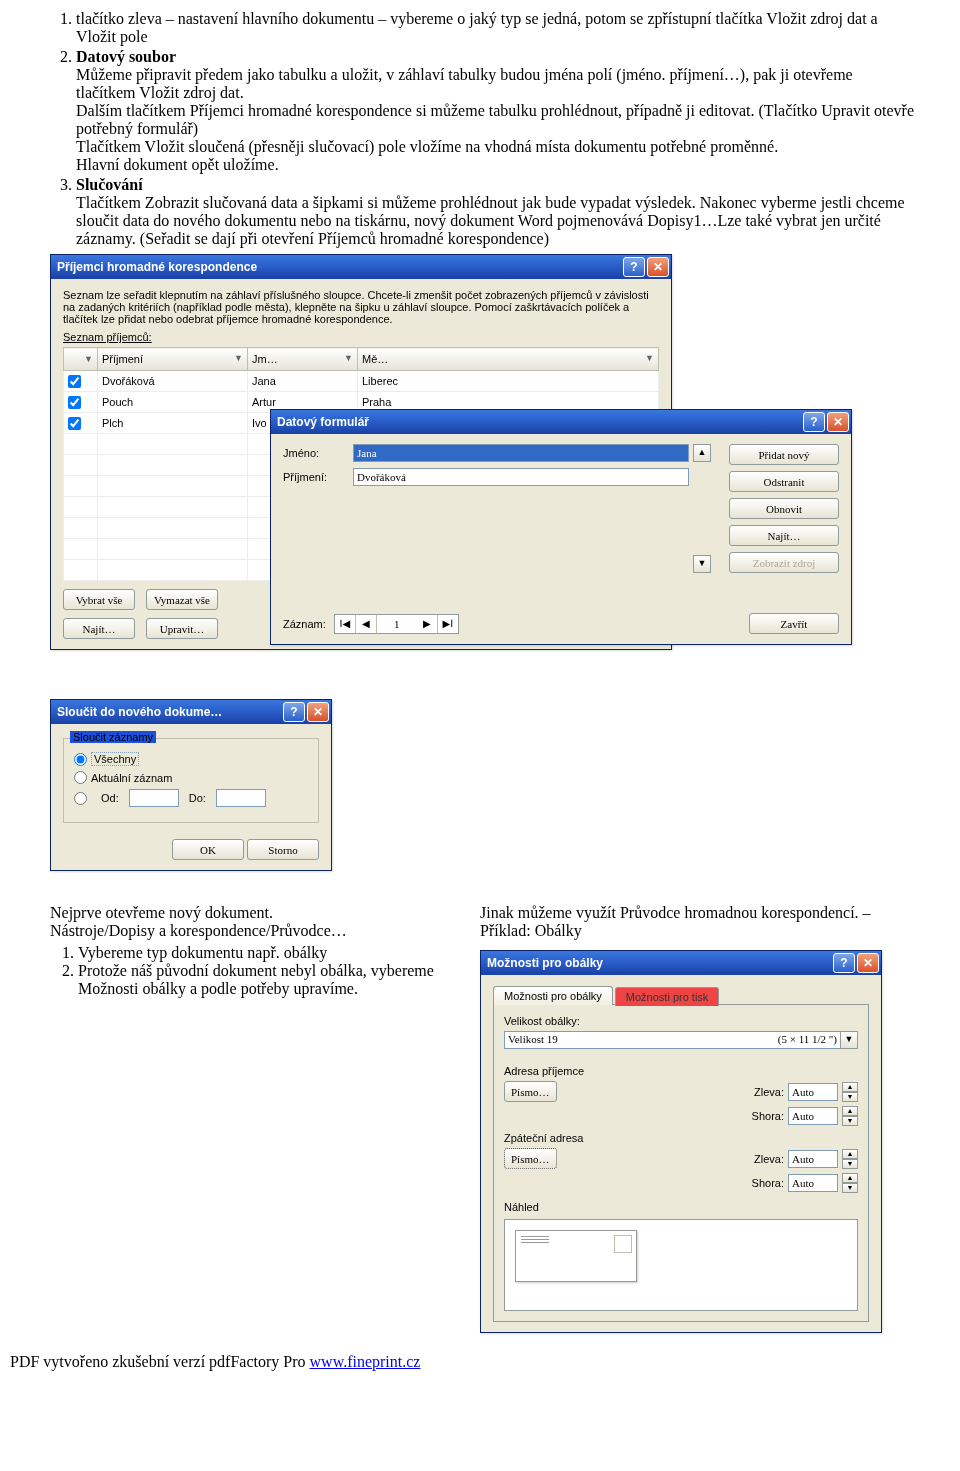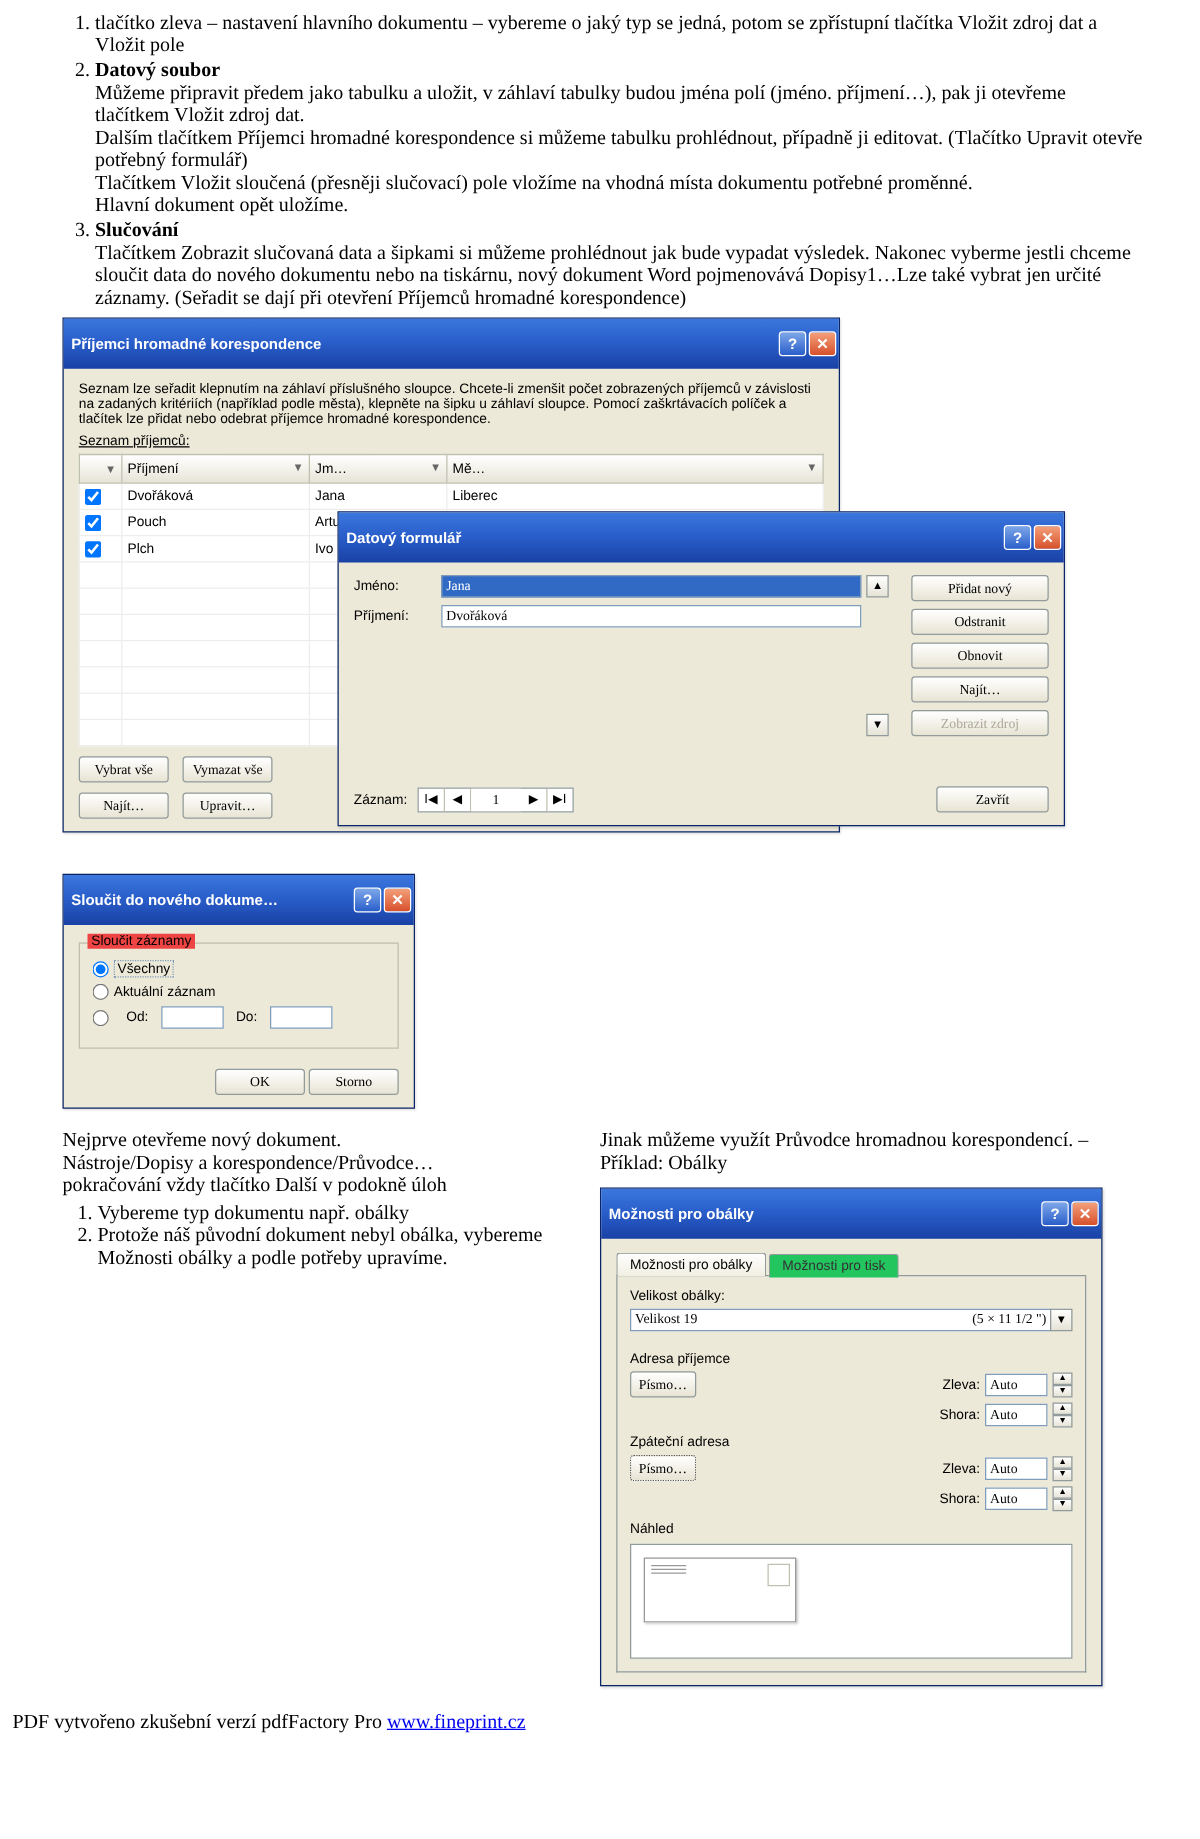--- a/index.html
+++ b/index.html
@@ -3,21 +3,21 @@
 <meta charset="utf-8">
 <style>
   body { margin:0; font-family:"Times New Roman", serif; font-size:16px; color:#000; background:#fff; width:960px; }
   .page { padding:6px 40px 0 50px; }
   ol.main { margin:4px; padding-left:22px; }
   ol.main > li { margin-bottom:2px; }
   .b { font-weight:bold; }
   .dialogs { position:relative; height:650px; margin-top:6px; }
   
   .win { position:absolute; background:#ECE9D8; border:1px solid #0A246A; font-family:Tahoma,Arial,sans-serif; font-size:11px; color:#000; box-shadow:1px 1px 2px rgba(0,0,0,.15); }
-  .titlebar { background:linear-gradient(to bottom,#3B77DD 0%,#2A5FCB 45%,#1941A5 100%); color:#fff; height:40px; display:flex; align-items:center; padding:0 2px 0 6px; font-weight:bold; font-size:12px; }
+  .titlebar { background:linear-gradient(to bottom,#3B77DD 0%,#2A5FCB 45%,#1941A5 100%); color:#fff; height:24px; display:flex; align-items:center; padding:0 2px 0 6px; font-weight:bold; font-size:12px; }
   .titlebar .sp { flex:1; }
   .tbtn { width:20px; height:18px; background:linear-gradient(#F4A07A,#D6512C); border:1px solid #fff; border-radius:3px; display:flex; align-items:center; justify-content:center; margin-left:2px; cursor:pointer; color:#fff; font-weight:bold; font-size:12px; }
   .tbtn.help { background:linear-gradient(#7EA7E8,#2A5FCB); }
   .body { padding:10px 12px; }
   .wbtn { background:linear-gradient(#fff,#E8E4D4); border:1px solid #919B9C; border-radius:3px; height:21px; font:11px Tahoma; padding:0 6px; min-width:72px; cursor:pointer; }
   .wbtn.disabled { color:#ACA899; }
   .field { background:#fff; border:1px solid #7F9DB9; height:18px; padding:1px 3px; font:11px Tahoma; display:inline-block; box-sizing:border-box; vertical-align:middle; }
   .cbx, .rdo { vertical-align:middle; margin:0 4px 0 0; }
   .und { text-decoration:underline; }
   
@@ -32,29 +32,29 @@
   .formrow { margin-bottom:6px; display:flex; align-items:center; }
   .scroll { display:inline-flex; flex-direction:column; margin-left:4px; }
   .scroll .ar { width:16px; height:16px; border:1px solid #919B9C; background:linear-gradient(#fff,#E6E3D6); text-align:center; font-size:9px; cursor:pointer; line-height:14px; }
   .scroll-between { flex:1; }
   .record { margin-top:40px; display:flex; align-items:center; }
   .record .nav { display:inline-flex; border:1px solid #919B9C; background:#fff; height:18px; }
   .record .nav span { width:20px; text-align:center; border-right:1px solid #C0C0B0; line-height:18px; font-size:10px; cursor:pointer; }
   .record .nav input { width:36px; border:none; text-align:center; font:11px Tahoma; }
   
   .group { border:1px solid #C0BCAE; padding:8px 10px 10px; margin:4px 0 0; position:relative; }
-  .group-title { position:absolute; top:-8px; left:6px; background:#ef4444; padding:0 3px; }
+  .group-title { position:absolute; top:-8px; left:6px; background:#1d4ed8; padding:0 3px; }
   .radio-row { margin:5px 0; display:flex; align-items:center; }
   .odrow input.field { width:50px; }
   .odrow { display:flex; align-items:center; gap:10px; }
   .merge-btns { text-align:right; margin-top:16px; }
   
   .tabs { display:flex; border-bottom:1px solid #919B9C; }
   .tab { background:linear-gradient(#FEFEFE,#F1EFE2); border:1px solid #919B9C; border-bottom:none; border-radius:3px 3px 0 0; padding:3px 10px; margin-right:2px; cursor:pointer; position:relative; top:1px; }
-  .tab.inactive { background:#22c55e; color:#333; top:2px; }
+  .tab.inactive { background:#ef4444; color:#333; top:2px; }
   .tabbody { border:1px solid #919B9C; border-top:none; padding:10px; }
   .drop { display:flex; align-items:center; }
   .drop .field { flex:1; display:flex; justify-content:space-between; }
   .drop .dbtn { width:16px;height:16px;border:1px solid #919B9C;background:linear-gradient(#fff,#E6E3D6);text-align:center;font-size:9px;line-height:14px;margin-left:-1px; }
   .addrline { display:flex; align-items:center; margin:4px 0; }
   .addrline .wbtn { min-width:52px; }
   .addrline .right { margin-left:auto; display:flex; align-items:center; gap:4px; }
   .addrline .right .field { width:50px; }
   .spin { display:inline-flex; flex-direction:column; }
   .spin span { width:14px;height:8px;border:1px solid #919B9C;background:linear-gradient(#fff,#E6E3D6);font-size:7px;line-height:7px;text-align:center;cursor:pointer; }
@@ -272,21 +272,20 @@
     </div>
   </div>
 
 </div>
 
 <div class="after">
   <div class="two-col">
     <div class="col-left">
       <div>Nejprve otevřeme nový dokument.</div>
       <div>Nástroje/Dopisy a korespondence/Průvodce…</div>
-      <div>pokračování vždy tlačítko Další v podokně úloh</div>
       <ol class="innum">
         <li>Vybereme typ dokumentu např. obálky</li>
         <li>Protože náš původní dokument nebyl obálka, vybereme Možnosti obálky a podle potřeby upravíme.</li>
       </ol>
     </div>
     <div style="flex:1">
       <div style="margin-bottom:10px;">Jinak můžeme využít Průvodce hromadnou korespondencí. – Příklad: Obálky</div>
 
       <div class="win" style="position:relative; width:400px;">
         <div class="titlebar">

